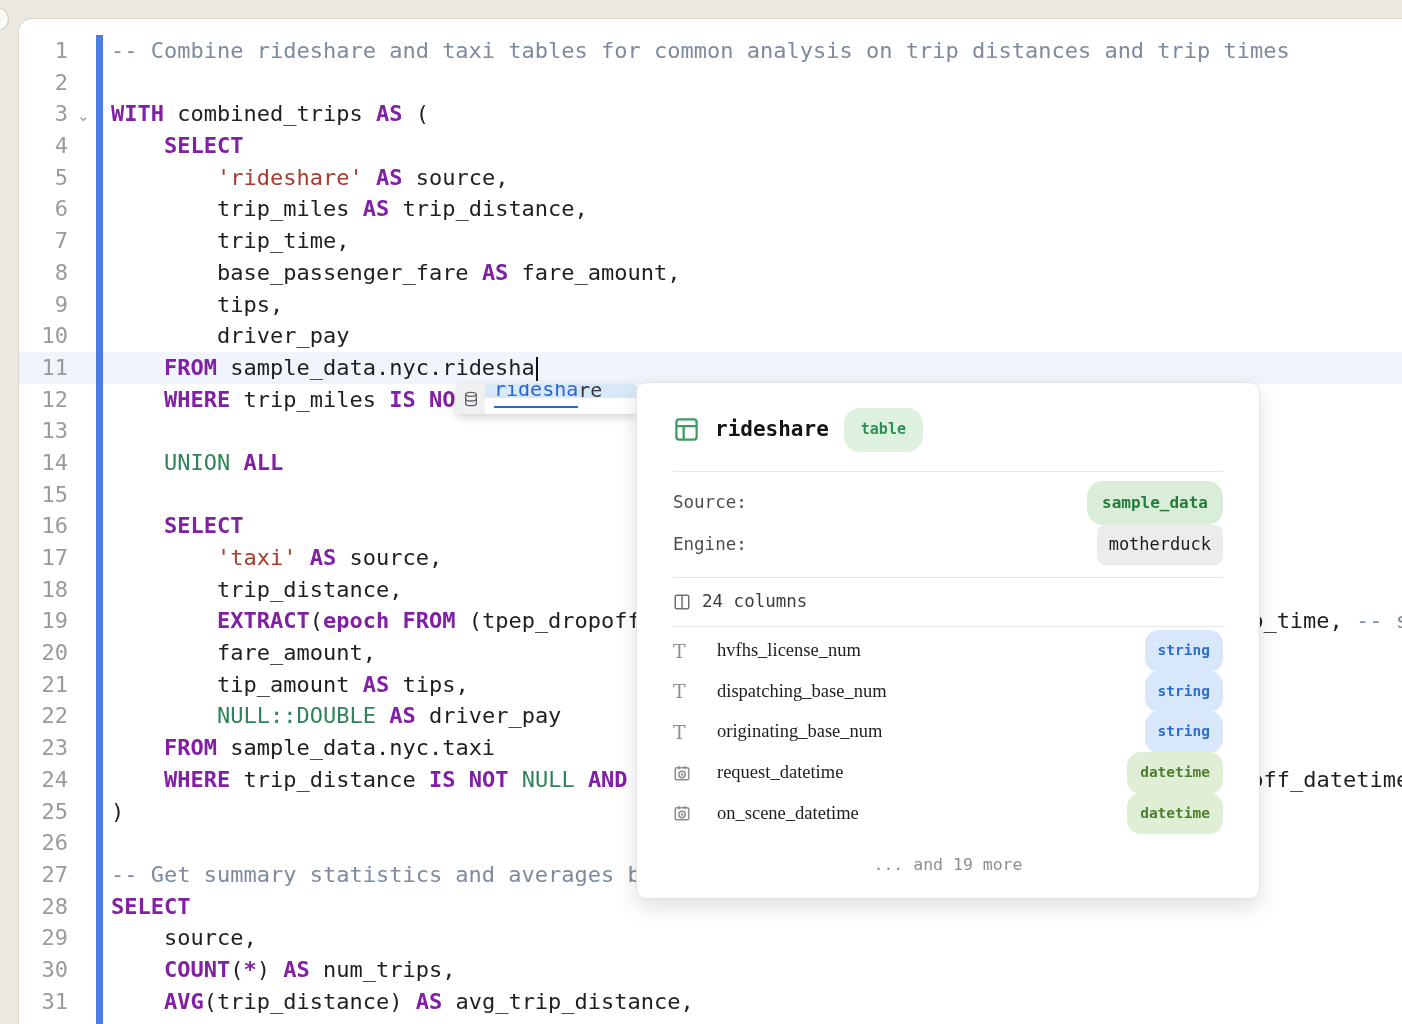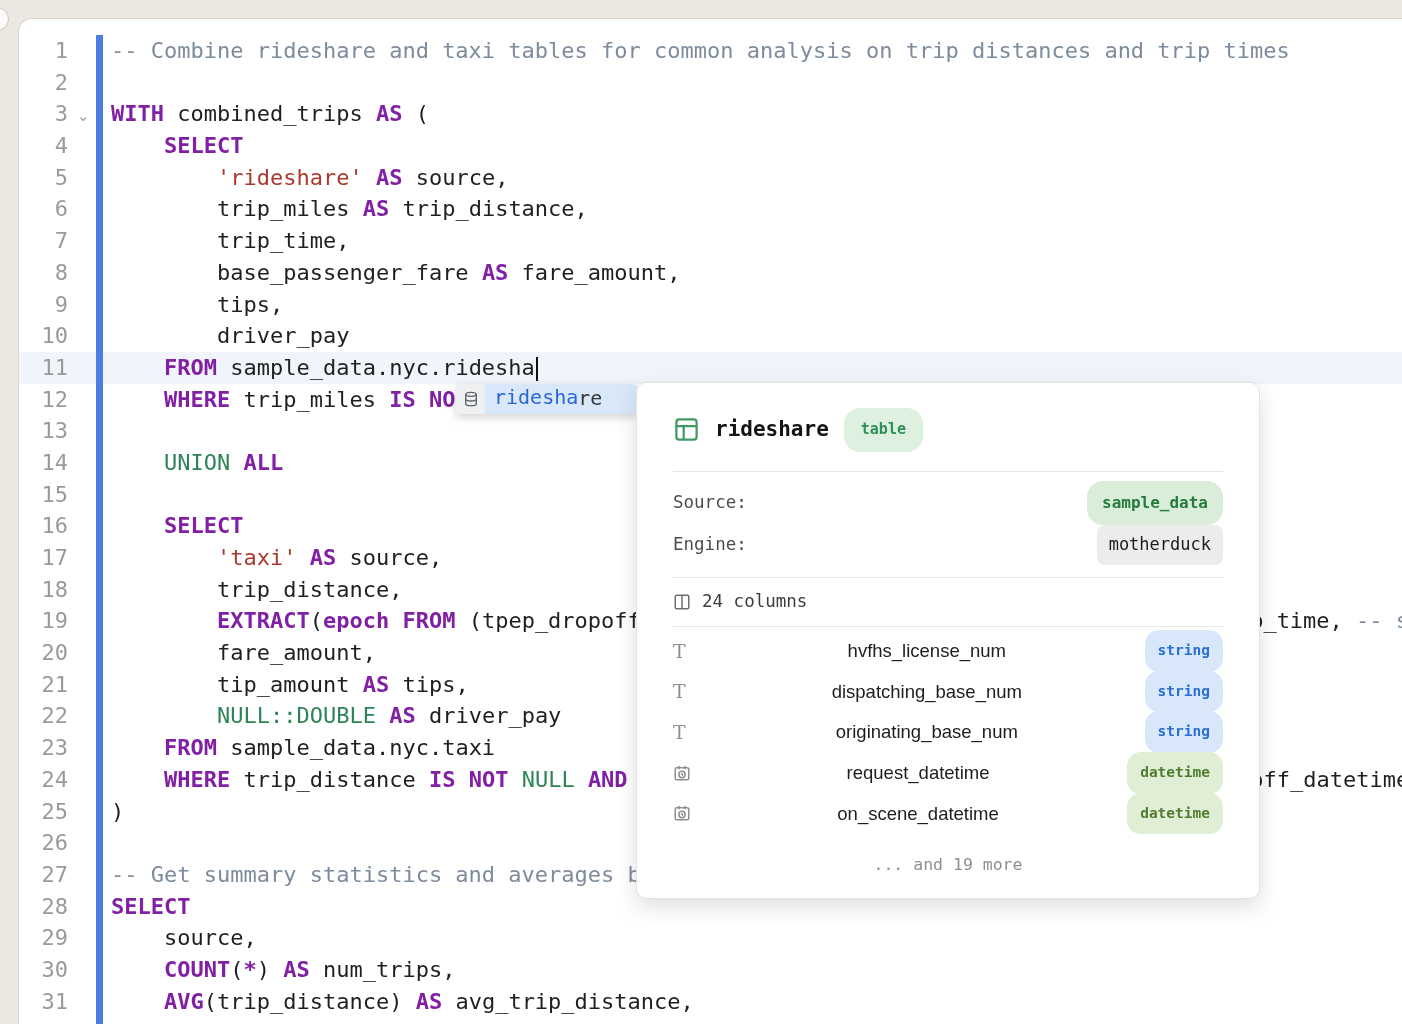--- a/index.html
+++ b/index.html
@@ -33,21 +33,21 @@
   .tk-code { color:#1f1f1f; }
   .cursor { display:inline-block; width:2px; height:24px; background:#111;
     vertical-align:middle; margin-left:1px; }
 
   
   .dropdown { position:absolute; left:437px; top:365px; display:flex; z-index:5;
     border-radius:4px; overflow:hidden; background:#fff;
     box-shadow:0 3px 10px rgba(0,0,0,.18); cursor:pointer; }
   .dd-icon { width:29px; height:30px; background:#eef0f1; display:flex;
     align-items:center; justify-content:center; }
-  .dd-label { width:152px; height:30px; background:#d9e8f9; display:flex;
+  .dd-label { width:152px; height:14px; background:#d9e8f9; display:flex;
     align-items:center; padding-left:9px;
     font-family:"DejaVu Sans Mono", monospace; font-size:20px; }
   .dd-match { color:#2b66d9; border-bottom:2px solid #2b66d9; }
   .dd-rest { color:#33373d; }
 
   
   .card { position:absolute; left:617px; top:363px; width:624px; height:517px;
     background:#fff; border:1px solid #e3e3e3; border-radius:10px; z-index:6;
     box-shadow:0 8px 22px rgba(0,0,0,.13); padding:0 36px; }
   .card-header { display:flex; align-items:center; gap:15px; padding:25px 0 19px; }
@@ -61,22 +61,22 @@
   .src-badge { background:#d9edd9; color:#257a3e; font-weight:bold; font-size:16px;
     padding:6px 15px; border-radius:16px; }
   .eng-badge { background:#ececec; color:#1c1c1c; font-size:17px; padding:4px 12px;
     border-radius:8px; font-family:"DejaVu Sans Mono", monospace; }
   .count-row { display:flex; align-items:center; gap:11px; height:48px;
     color:#3c3c3c; font-size:17.5px; }
   .cols-list { padding:4px 0 0; }
   .col-row { display:flex; align-items:center; height:40.6px; }
   .col-icon { width:22px; flex:none; display:flex; align-items:center; color:#8e8e8e;
     font-family:"DejaVu Serif", serif; font-size:19px; }
-  .col-name { flex:1; margin-left:14px; font-family:Liberation Sans, sans-serif;
-    font-size:18.5px; color:#1d1d1d;text-align:center; }
+  .col-name { flex:1; margin-left:22px; font-family:Liberation Serif, serif;
+    font-size:18.5px; color:#1d1d1d; }
   .type-pill { font-size:14.5px; font-weight:bold; padding:5px 13px; border-radius:14px; }
   .type-string { background:#d8e7f9; color:#2a6fd1; }
   .type-datetime { background:#e0eed6; color:#4f7d2f; }
   .more-row { text-align:center; color:#8f8f8f; font-size:16.5px; padding:15px 0 20px; }
 </style>
 </head>
 <body>
 
 <div class="corner-circle"></div>
 

